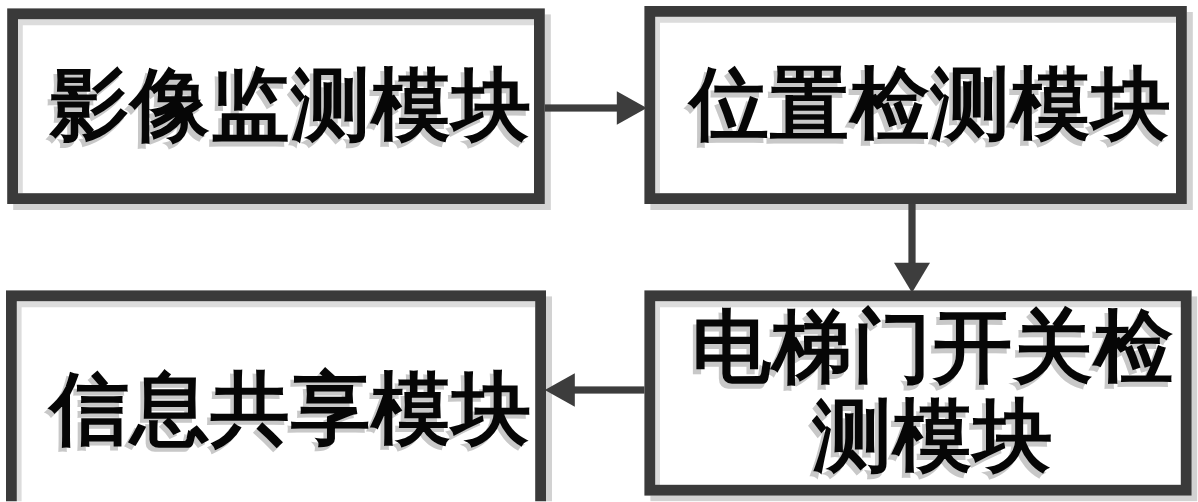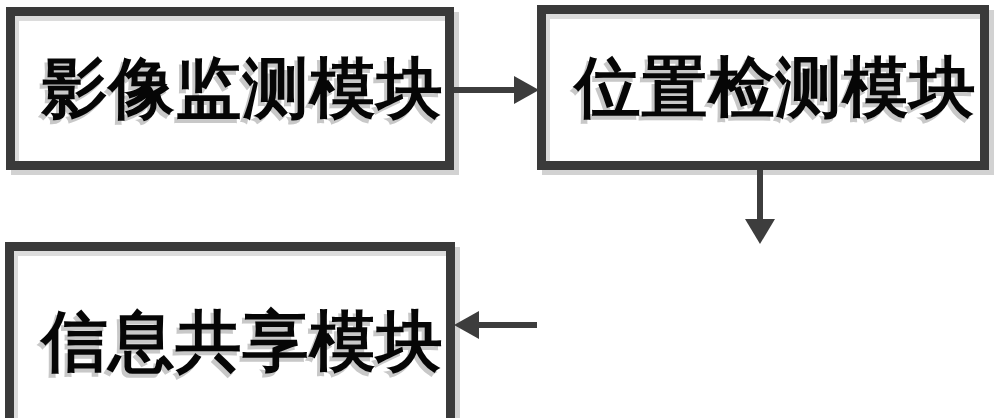--- a/index.html
+++ b/index.html
@@ -83,20 +83,23 @@
 <div class="canvas">
 
   <div class="box box1">
     <span class="label">影像监测模块</span>
   </div>
 
   <div class="box box2">
     <span class="label">位置检测模块</span>
   </div>
 
+  <div class="box box3">
+    <span class="label">电梯门开关检测模块</span>
+  </div>
 
   <div class="box box4">
     <span class="label">信息共享模块</span>
   </div>
 
   <div class="edge edge1">
     <div class="line"></div>
     <div class="head"></div>
   </div>
 

